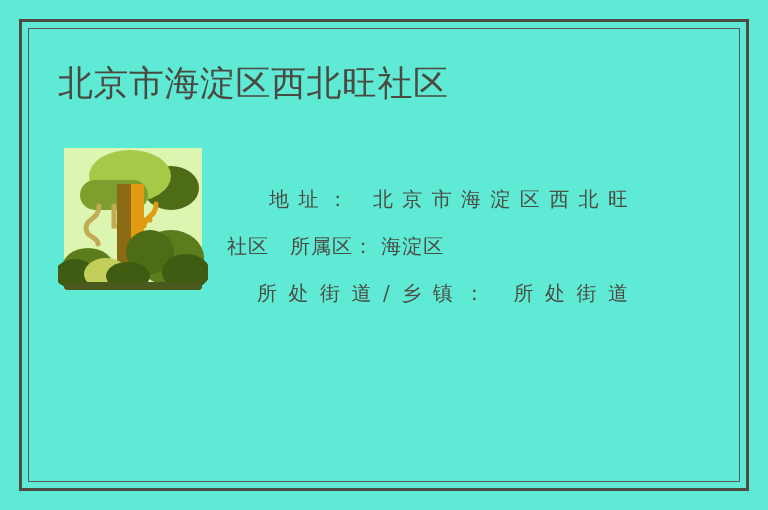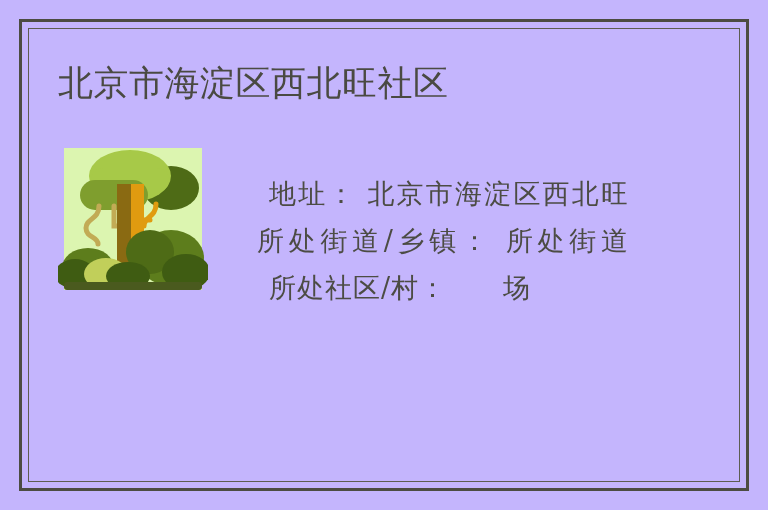--- a/index.html
+++ b/index.html
@@ -11,21 +11,21 @@
     height: 510px;
     background: #fcfbf0;
     font-family: "DejaVu Sans", sans-serif;
     overflow: hidden;
   }
 
   #page {
     position: relative;
     width: 768px;
     height: 510px;
-    background: #c4b5fd;
+    background: #5eead4;
     box-sizing: border-box;
   }
 
   
   .frame-outer {
     position: absolute;
     left: 19px;
     top: 19px;
     width: 730px;
     height: 472px;
@@ -61,24 +61,24 @@
     top: 148px;
     width: 150px;
     height: 150px;
   }
   .illustration svg { display: block; }
 
   
   .details {
     position: absolute;
     left: 227px;
-    top: 170px;
+    top: 176px;
     width: 402px;
     font-family: "DejaVu Serif", "Liberation Serif", serif;
-    font-size: 27px;
+    font-size: 20px;
     line-height: 47px;
     color: #4c4c44;
     text-align: justify;
     text-align-last: left;
     letter-spacing: 1px;
   }
   .details .line {
     display: block;
     white-space: pre;
     text-align: justify;
@@ -132,17 +132,17 @@
       <ellipse cx="17" cy="126" rx="20" ry="15" fill="#3f5c12"></ellipse>
       <ellipse cx="48" cy="126" rx="22" ry="16" fill="#c1cf5a"></ellipse>
       <ellipse cx="70" cy="128" rx="22" ry="14" fill="#3f5c12"></ellipse>
 
       <rect x="6" y="134" width="138" height="8" rx="3" fill="#4a5a1e"></rect>
     </svg>
   </div>
 
   <div class="details">
     <span class="line just indent2">地址： 北京市海淀区西北旺</span>
+    <span class="line">社区　所属区： 海淀区</span>
     <span class="line just indent">所处街道/乡镇： 所处街道</span>
-    <span class="line indent2">所处社区/村：　　场</span>
   </div>
 
 </div>
 
 </body></html>

